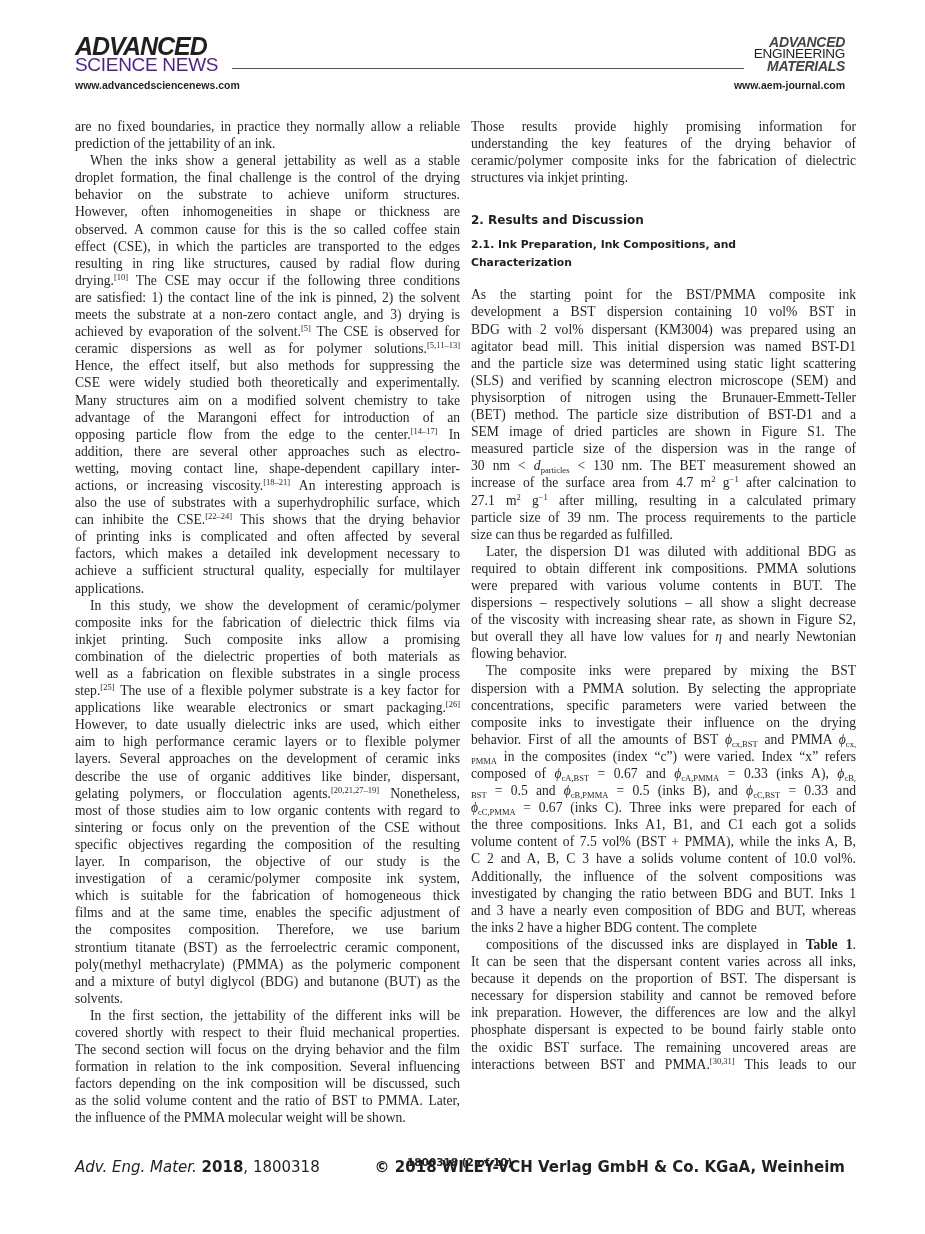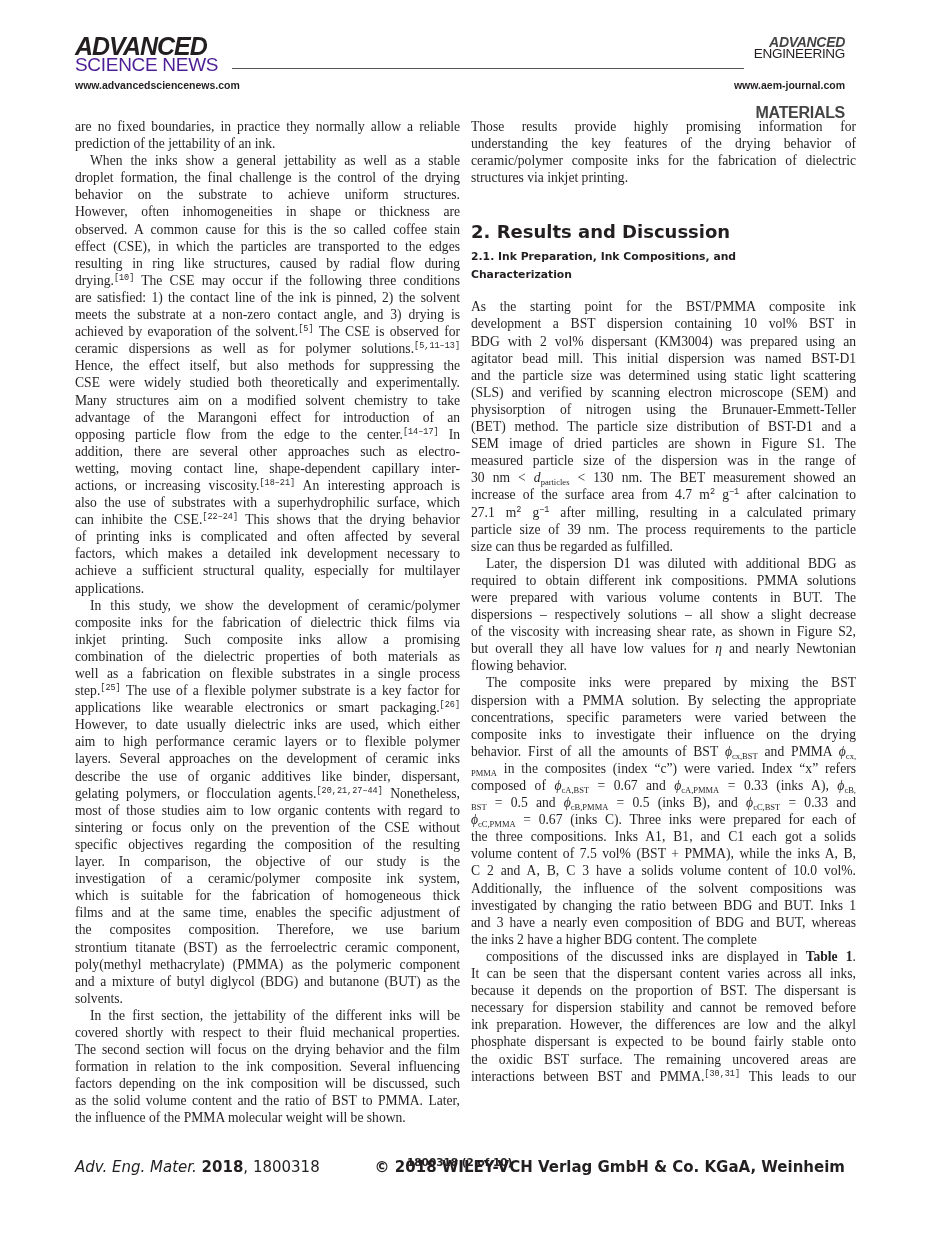--- a/index.html
+++ b/index.html
@@ -5,31 +5,31 @@
   html, body { margin:0; padding:0; background:#ffffff; }
   body { width:925px; height:1234px; position:relative; overflow:hidden; color:#231f20; }
   .hdr-left { position:absolute; left:75px; top:36px; }
   .logo-adv { font-family:"Liberation Sans", sans-serif; font-weight:bold; font-style:italic; font-size:25px; line-height:20px; letter-spacing:-1px; color:#231f20; }
   .logo-sci { font-family:"Liberation Sans", sans-serif; font-size:19px; line-height:18px; color:#4c1d95; letter-spacing:-0.3px; }
   .hdr-rule { position:absolute; left:232px; top:68px; width:512px; height:1px; background:#555; }
   .hdr-url { position:absolute; top:79px; font-family:"Liberation Sans", sans-serif; font-size:10.5px; font-weight:bold; color:#231f20; }
   .hdr-right { position:absolute; right:80px; top:36px; text-align:right; font-family:"Liberation Sans", sans-serif; color:#231f20; }
   .hr1 { font-size:14px; font-weight:bold; font-style:italic; line-height:12px; letter-spacing:-0.3px; color:#444; }
   .hr2 { font-size:13.5px; line-height:12px; letter-spacing:-0.3px; }
-  .hr3 { font-size:16px; font-weight:bold; line-height:12px; letter-spacing:-0.3px; color:#444;margin-top:47px; }
+  .hr3 { font-size:14px; font-weight:bold; font-style:italic; line-height:12px; letter-spacing:-0.3px; color:#444; }
 
   .col { position:absolute; width:385px; font-family:"Liberation Serif", serif; font-size:13.6px; color:#231f20; }
   .col-left { left:75px; top:118px; }
   .col-right { left:471px; top:118px; }
   .ln { display:block; height:17.1px; line-height:17.1px; text-align:justify; text-align-last:justify; white-space:nowrap; overflow:visible; }
   .ln.last { text-align-last:left; }
   .ln.ind { text-indent:15px; }
-  sup { font-size:8.5px; line-height:0; vertical-align:5px;font-family:Liberation Mono, monospace; }
+  sup { font-size:8.5px; line-height:0; vertical-align:5px; }
   sub { font-size:8.5px; line-height:0; vertical-align:-3px; }
-  .h2 { font-family:"DejaVu Sans", sans-serif; font-weight:bold; font-size:18px; line-height:20px; margin-top:36px; }
+  .h2 { font-family:"DejaVu Sans", sans-serif; font-weight:bold; font-size:12px; line-height:20px; margin-top:24px; }
   .h3 { font-family:"DejaVu Sans", sans-serif; font-weight:bold; font-size:10.8px; line-height:18px; margin-top:6px; }
   .footer { position:absolute; top:1158px; font-family:"DejaVu Sans", sans-serif; font-size:15px; color:#231f20; }
   .f-left { left:75px; }
   .f-left i { font-style:italic; }
   .f-mid { left:407px; font-weight:bold; font-size:10.5px; top:1156px;text-align:center; }
   .f-right { right:80px;font-weight:bold; }
 </style>
 </head>
 <body>
 
@@ -80,21 +80,21 @@
     <div class="ln">composite inks for the fabrication of dielectric thick films via</div>
     <div class="ln">inkjet printing. Such composite inks allow a promising</div>
     <div class="ln">combination of the dielectric properties of both materials as</div>
     <div class="ln">well as a fabrication on flexible substrates in a single process</div>
     <div class="ln">step.<sup>[25]</sup> The use of a flexible polymer substrate is a key factor for</div>
     <div class="ln">applications like wearable electronics or smart packaging.<sup>[26]</sup></div>
     <div class="ln">However, to date usually dielectric inks are used, which either</div>
     <div class="ln">aim to high performance ceramic layers or to flexible polymer</div>
     <div class="ln">layers. Several approaches on the development of ceramic inks</div>
     <div class="ln">describe the use of organic additives like binder, dispersant,</div>
-    <div class="ln">gelating polymers, or flocculation agents.<sup>[20,21,27–44]</sup> Nonetheless,</div>
+    <div class="ln">gelating polymers, or flocculation agents.<sup>[20,21,27–19]</sup> Nonetheless,</div>
     <div class="ln">most of those studies aim to low organic contents with regard to</div>
     <div class="ln">sintering or focus only on the prevention of the CSE without</div>
     <div class="ln">specific objectives regarding the composition of the resulting</div>
     <div class="ln">layer. In comparison, the objective of our study is the</div>
     <div class="ln">investigation of a ceramic/polymer composite ink system,</div>
     <div class="ln">which is suitable for the fabrication of homogeneous thick</div>
     <div class="ln">films and at the same time, enables the specific adjustment of</div>
     <div class="ln">the composites composition. Therefore, we use barium</div>
     <div class="ln">strontium titanate (BST) as the ferroelectric ceramic component,</div>
     <div class="ln">poly(methyl methacrylate) (PMMA) as the polymeric component</div>

